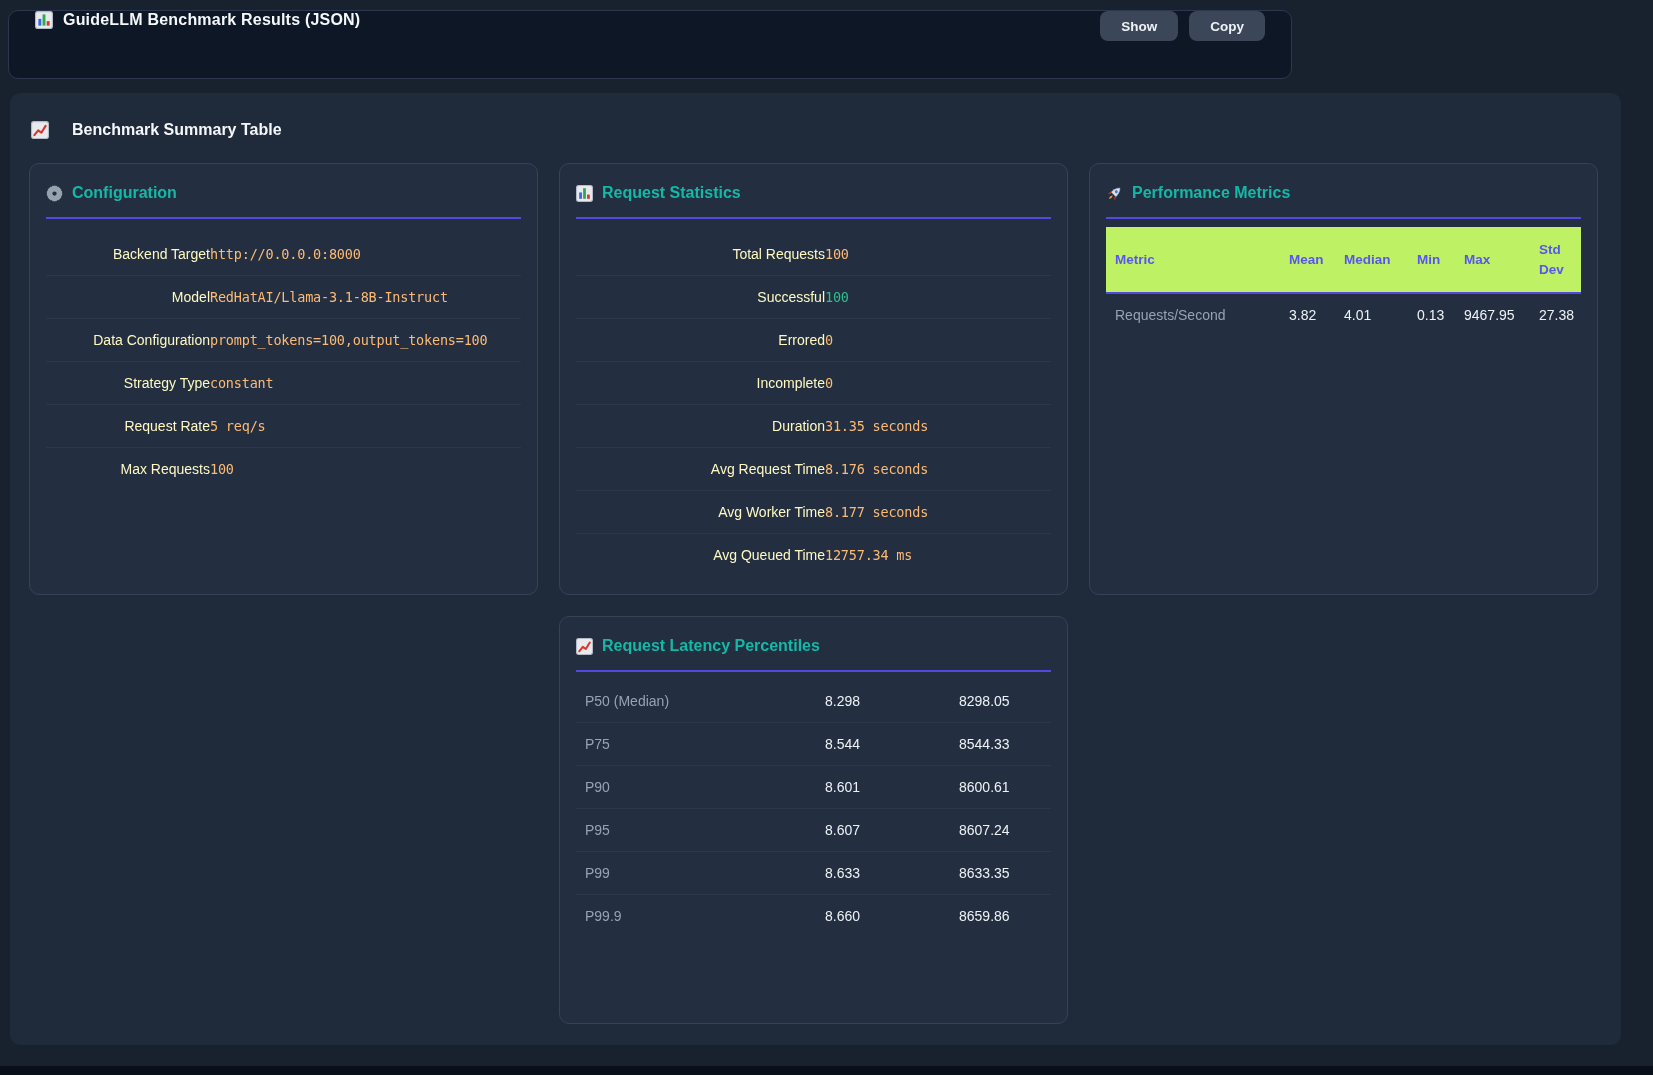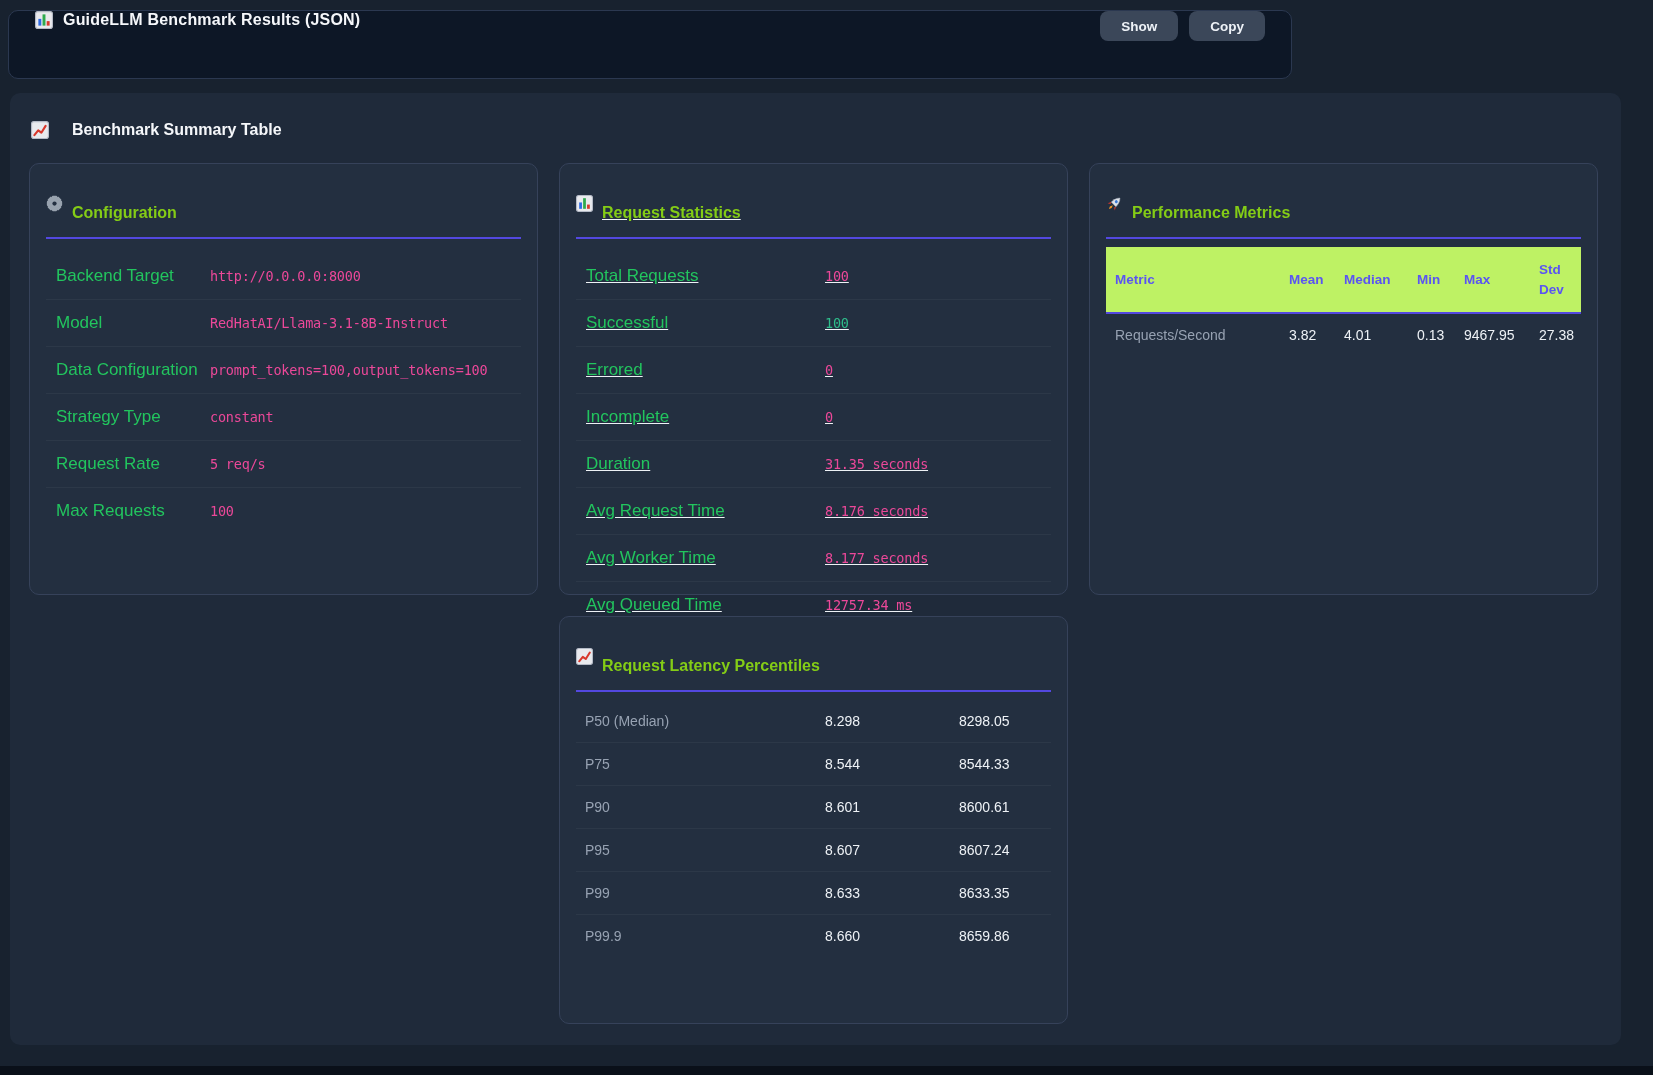--- a/index.html
+++ b/index.html
@@ -35,41 +35,41 @@
     display:flex; align-items:center; gap:23px;
     font-size:16px; font-weight:700; color:#f5f7fa;
   }
 
   
   .card {
     position:absolute; background:#232f40; border:1px solid #36425a;
     border-radius:10px; padding:20px 16px;
   }
   #card-config  { left:19px;   top:70px;  width:509px; height:432px; }
-  #card-reqstat { left:549px;  top:70px;  width:509px; height:432px;text-decoration:underline; }
+  #card-reqstat { left:549px;  top:70px;  width:509px; height:432px; }
   #card-perf    { left:1079px; top:70px;  width:509px; height:432px; }
   #card-token   { left:19px;   top:523px; width:509px; height:408px; }
   #card-latency { left:549px;  top:523px; width:509px; height:408px; }
 
   .card-header {
     display:flex; align-items:center; gap:9px;
     padding-bottom:15px; border-bottom:2px solid #5348e0;
   }
-  .card-title { font-size:16px; font-weight:700; color:#84cc16;margin-top:20px; }
+  .card-title { font-size:16px; font-weight:700; color:#14b8a6; }
 
   
   .kv-rows { margin-top:14px; }
   .kv-row { display:flex; align-items:center; padding:13px 10px; }
   .kv-row + .kv-row { border-top:1px solid #2c3848; }
-  .kv-label { color:#22c55e; font-size:17px; flex:none; }
+  .kv-label { color:#fef9c3; font-size:14px; flex:none;text-align:right; }
   .config-labels .kv-label { width:154px; }
   .stat-labels   .kv-label { width:239px; }
   .kv-value {
     font-family:"DejaVu Sans Mono","Liberation Mono",monospace;
-    font-size:13.5px; color:#ec4899; letter-spacing:-.2px;
+    font-size:13.5px; color:#fdba74; letter-spacing:-.2px;
   }
   .kv-value.green { color:#2ebd8b; }
 
   
   .card-table { margin-top:8px; }
   .tbl-header {
     background:#bef264; border-bottom:2px solid #5348e0;
     display:grid; align-items:center; min-height:67px;
     color:#5a55f2; font-weight:700; font-size:13.5px; line-height:1.45;
     padding-left:9px; padding-right:4px;

